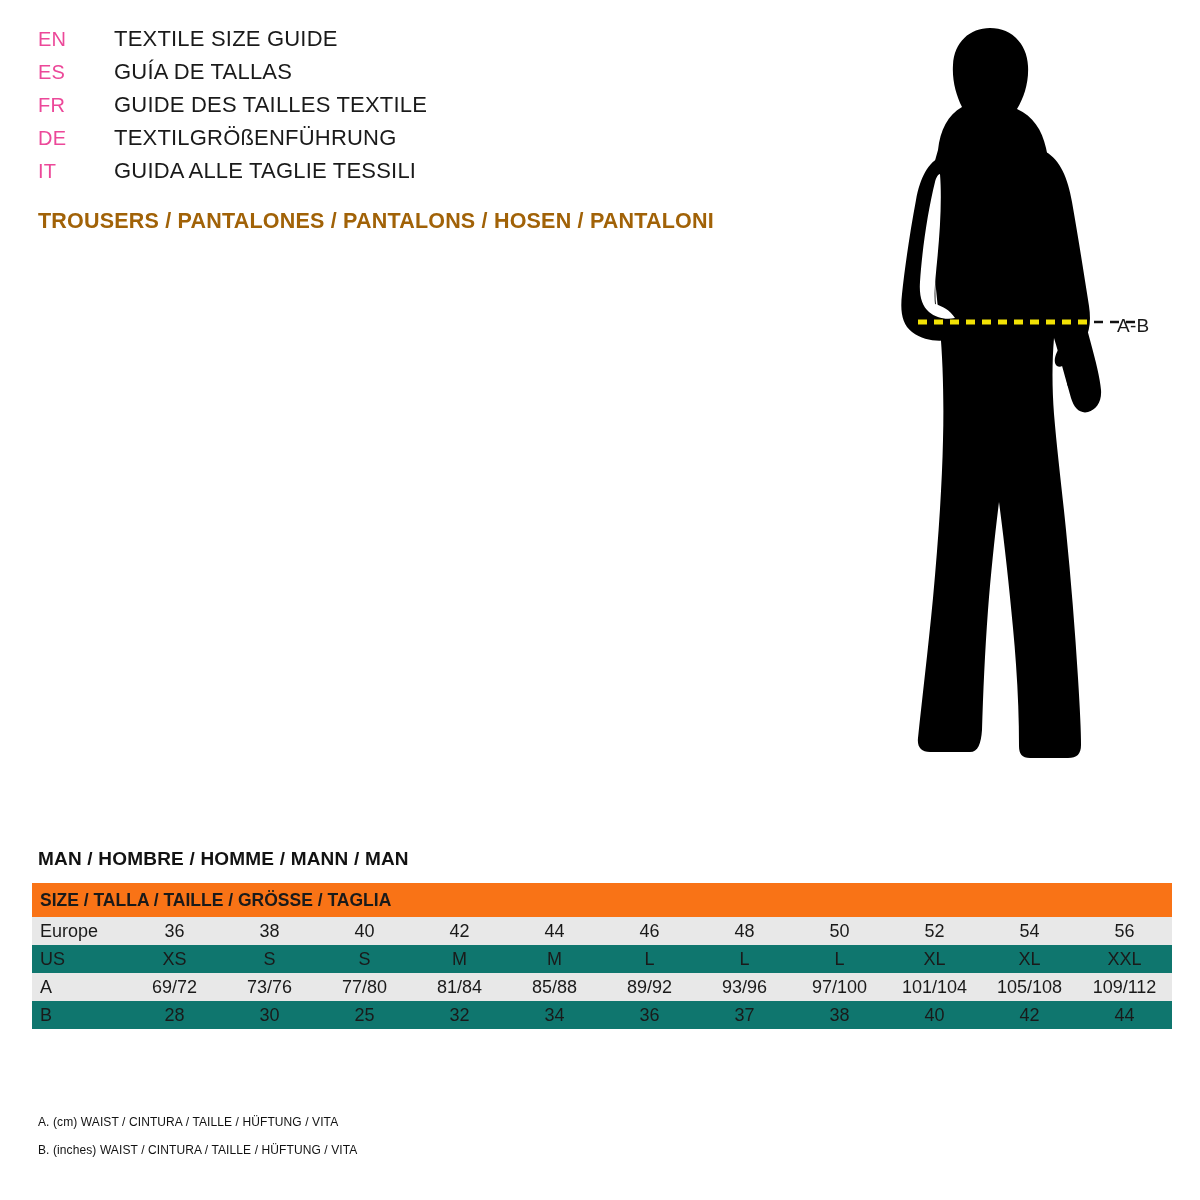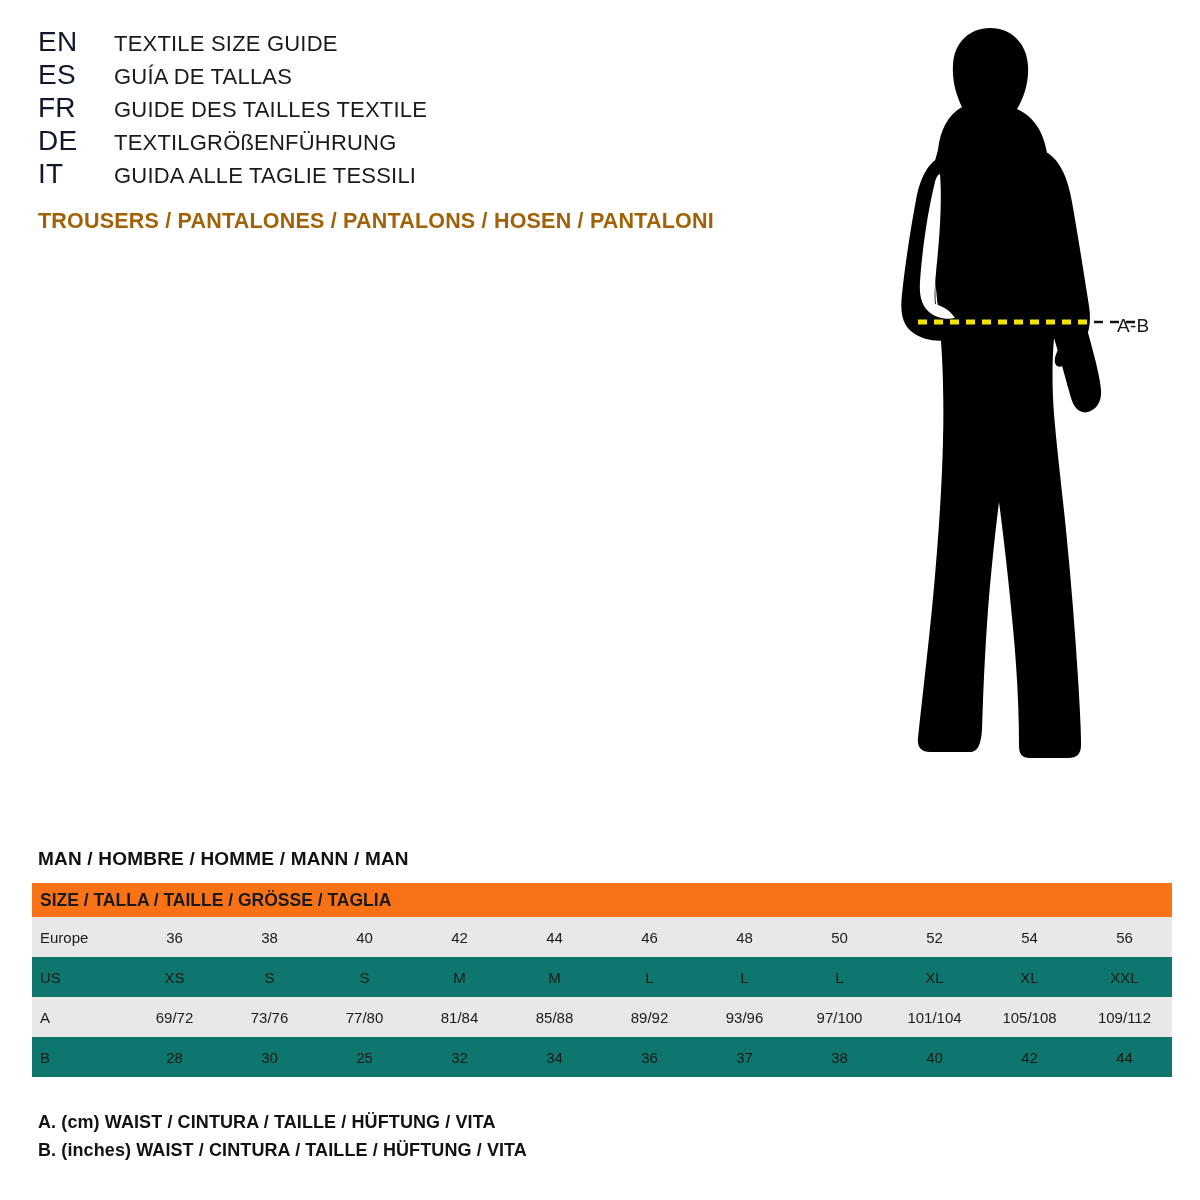--- a/index.html
+++ b/index.html
@@ -23,23 +23,23 @@
     top: 26px;
     width: 760px;
   }
   .lang-row {
     display: flex;
     align-items: baseline;
     height: 33px;
   }
   .lang-code {
     width: 76px;
-    font-size: 28px;
+    font-size: 20px;
     letter-spacing: 0.2px;
-    color: #0f172a;
+    color: #ec4899;
   }
   .lang-text {
     font-size: 22px;
     letter-spacing: 0.2px;
     color: #1a1a1a;
     white-space: nowrap;
   }
   #garment-line {
     margin-top: 18px;
     font-size: 21.5px;
@@ -83,23 +83,23 @@
     color: #121212;
     margin-bottom: 13px;
     padding-left: 6px;
   }
   table {
     border-collapse: collapse;
     width: 1140px;
     table-layout: fixed;
   }
   table td {
-    font-size: 15px;
+    font-size: 18px;
     color: #1a1a1a;
-    height: 40px;
+    height: 28px;
     text-align: center;
     padding: 0;
   }
   td.row-label {
     text-align: left;
     padding-left: 8px;
     width: 160px;
   }
   tr.header-row td {
     background: #f97316;
@@ -115,22 +115,22 @@
   }
 
   
   #footnotes {
     position: absolute;
     left: 38px;
     top: 1108px;
     width: 900px;
   }
   .footnote {
-    font-size: 18px;
-    font-weight: bold;
+    font-size: 12px;
+    font-weight: normal;
     color: #121212;
     letter-spacing: 0.1px;
     line-height: 28px;
     white-space: nowrap;
   }
 </style>
 </head>
 <body>
 
 <div id="header-block">

